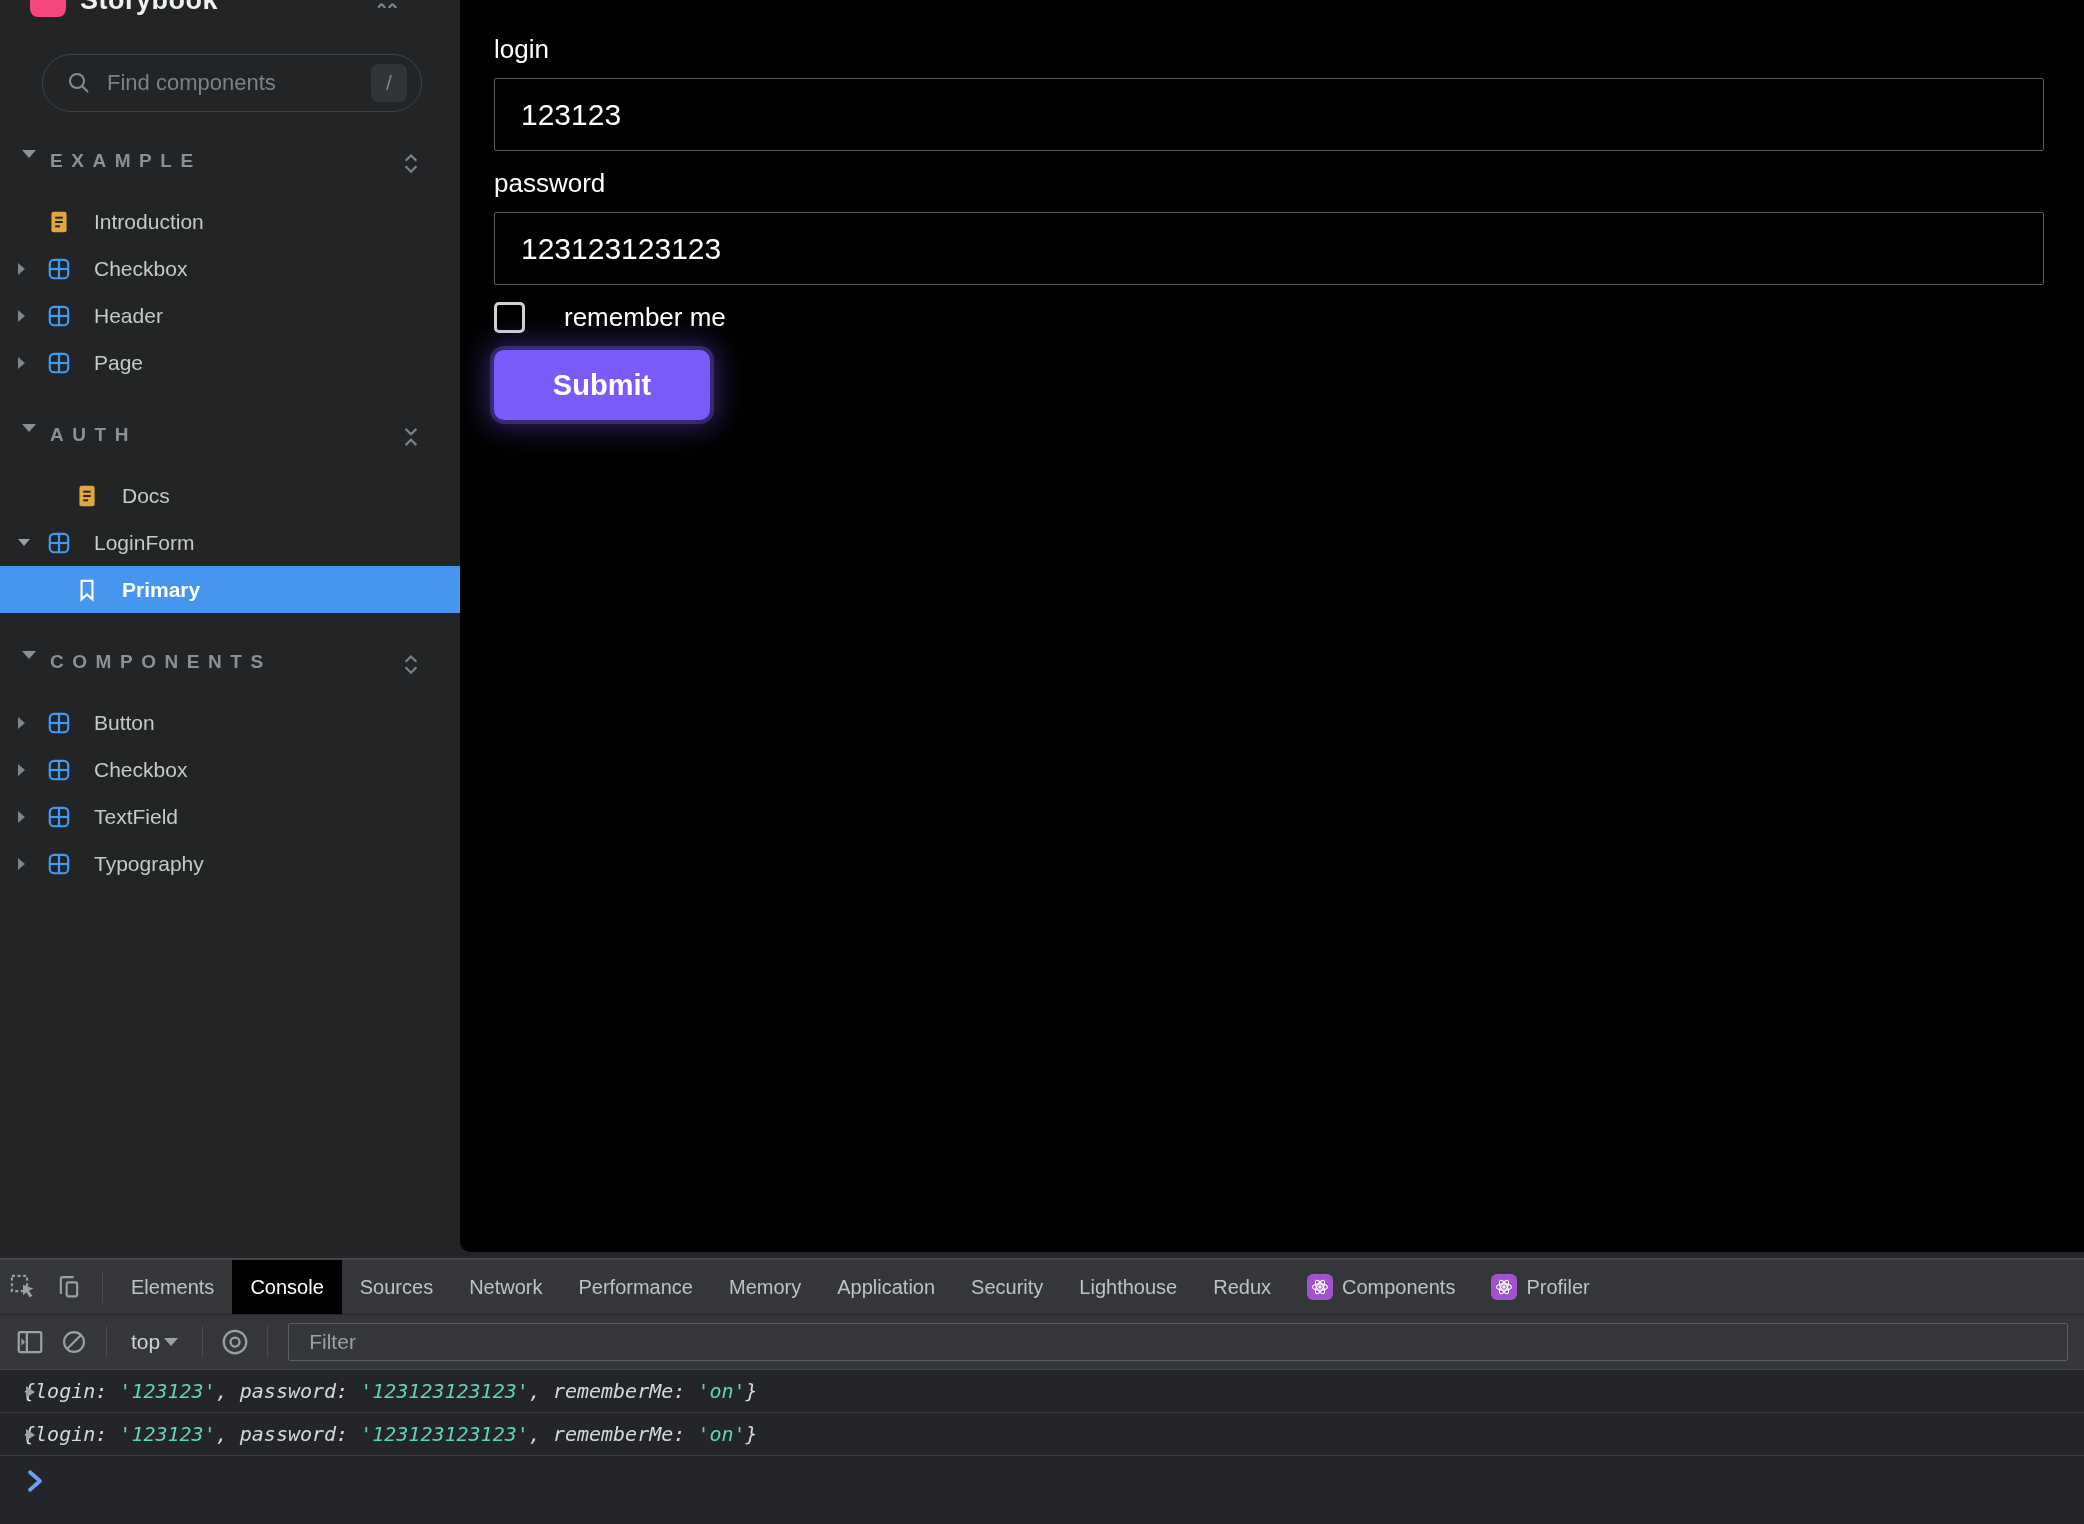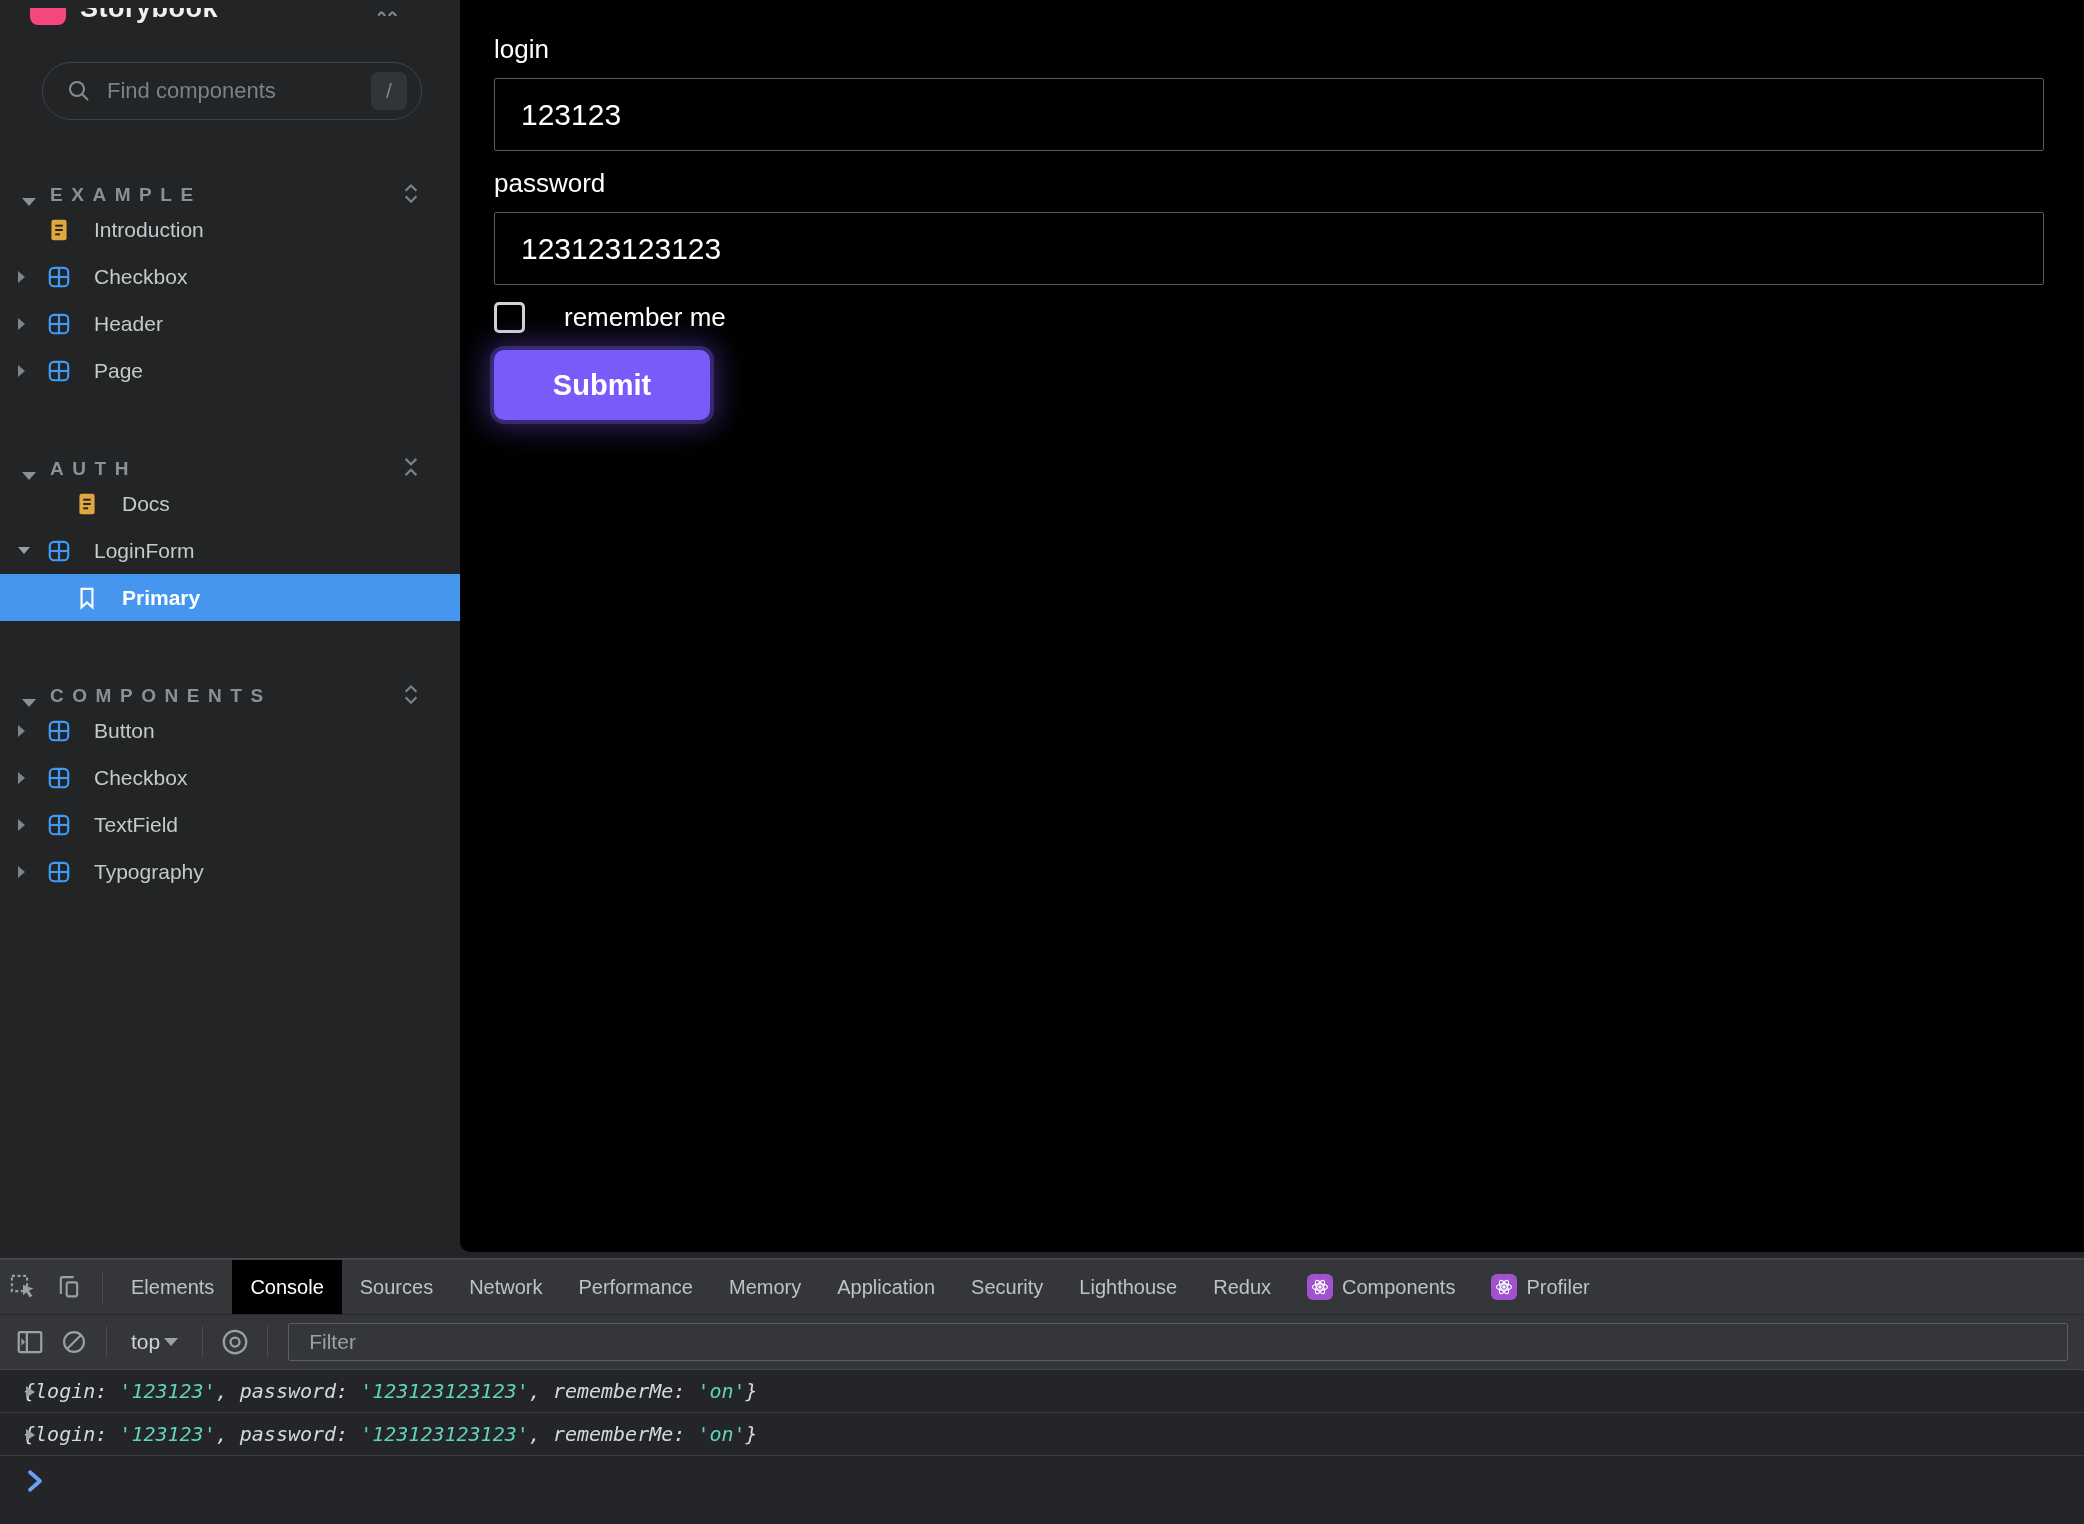--- a/index.html
+++ b/index.html
@@ -7,21 +7,21 @@
   body {
     font-family: "Liberation Sans", sans-serif;
     background: #222425;
     position: relative;
     overflow: hidden;
     color: #c6c9ca;
   }
 
   
   .sidebar {
-    position: absolute; left: 0; top: 8px; width: 460px; height: 1258px;
+    position: absolute; left: 0; top: 0; width: 460px; height: 1258px;
     background: #222425;
   }
   .logo-row { position: relative; height: 20px; margin-left: 30px; margin-right: 30px; overflow: hidden; }
   .brand { position: absolute; top: -20px; height: 40px; display: flex; align-items: center; gap: 14px; }
   .brand-mark { width: 36px; height: 34px; border-radius: 8px; background: #f5477e; position: relative; }
   .brand-mark:after { content:""; position:absolute; right: 8px; top: 0; width: 8px; height: 14px; background:#fff;
     clip-path: polygon(0 0,100% 0,100% 100%,50% 65%,0 100%); }
   .brand-name { font-size: 27px; font-weight: bold; color: #eef0f1; letter-spacing: .5px; }
   .menu-sliver { position: absolute; top: 0; right: 60px; width: 22px; height: 8px; overflow: hidden; opacity:.8; }
   .menu-sliver i { display:inline-block; width: 7px; height: 7px; border: 2px solid #9aa0a5; border-radius: 2px; margin-right: 4px; transform: translateY(-3px) rotate(45deg); }
@@ -30,21 +30,21 @@
     margin: 34px 38px 0 42px; height: 58px; border: 1.5px solid #3e4246; border-radius: 30px;
     display: flex; align-items: center; padding: 0 14px 0 24px;
   }
   .search-placeholder { flex: 1; margin-left: 16px; font-size: 22px; color: #79828a; }
   .search-kbd {
     width: 36px; height: 38px; background: #30353a; border-radius: 7px; color: #7d858c;
     font-size: 21px; display: flex; align-items: center; justify-content: center;
   }
 
   .section { margin-top: 38px; }
-  .section-header { height: 48px; display: flex; align-items: flex-end; padding: 0 22px; }
+  .section-header { height: 48px; display: flex; align-items: flex-start; padding: 0 22px; }
   .caret-down { width: 0; height: 0; border-left: 7px solid transparent; border-right: 7px solid transparent; border-top: 8px solid #8b9094; }
   .section-title { margin-left: 14px; font-size: 19px; font-weight: bold; letter-spacing: 0.45em; color: #8b9094; flex: 1; }
   .expander { width: 26px; height: 26px; margin-right: 14px; }
 
   .nav-item { height: 47px; display: flex; align-items: center; position: relative; font-size: 21px; color: #c6c9ca; gap: 8px; }
   .nav-item .gutter { width: 20px; margin-left: 18px; display:flex; align-items:center; }
   .chev-right { width: 0; height: 0; border-top: 6px solid transparent; border-bottom: 6px solid transparent; border-left: 7px solid #7f8488; }
   .chev-exp { width: 0; height: 0; border-left: 6px solid transparent; border-right: 6px solid transparent; border-top: 7px solid #9aa0a5; }
   .nav-icon { width: 26px; height: 26px; margin-right: 14px; flex: none; }
   .nav-item.depth2 { padding-left: 74px; }

